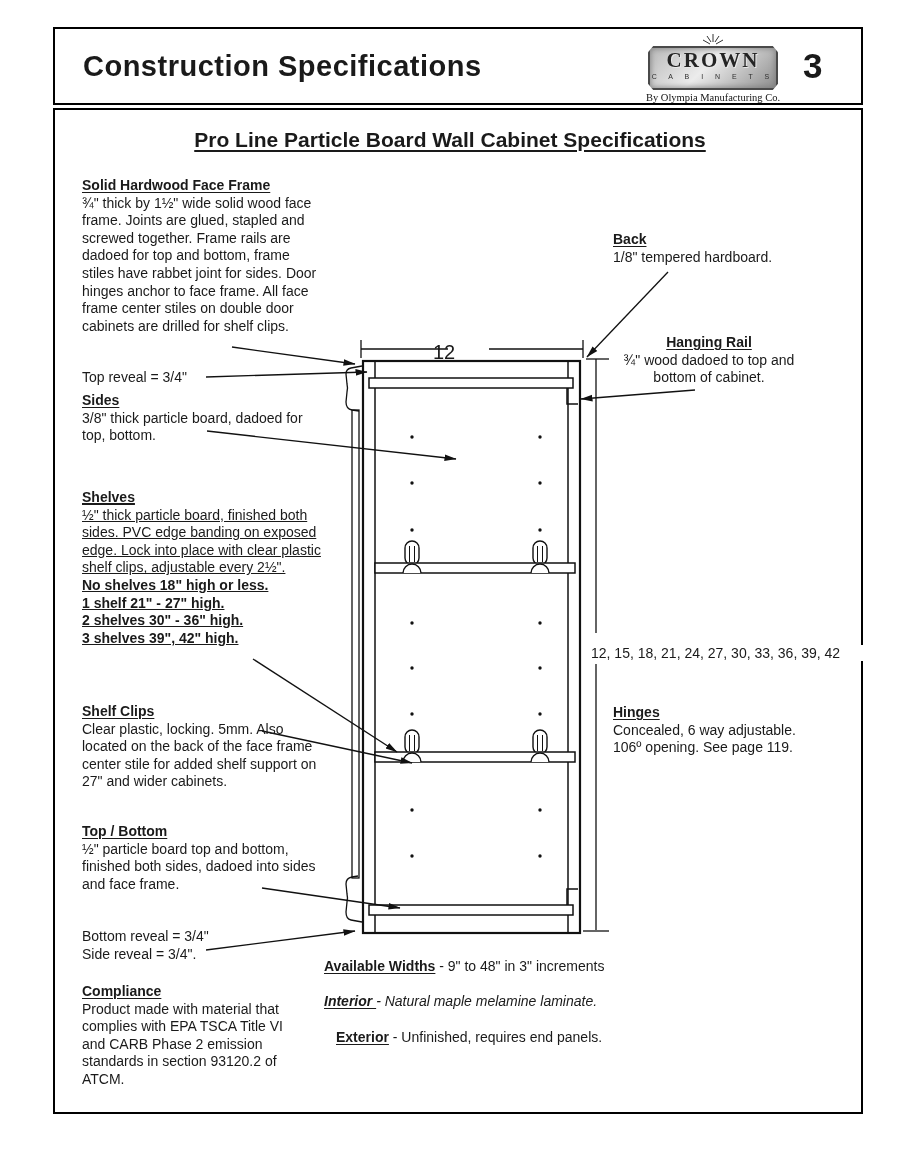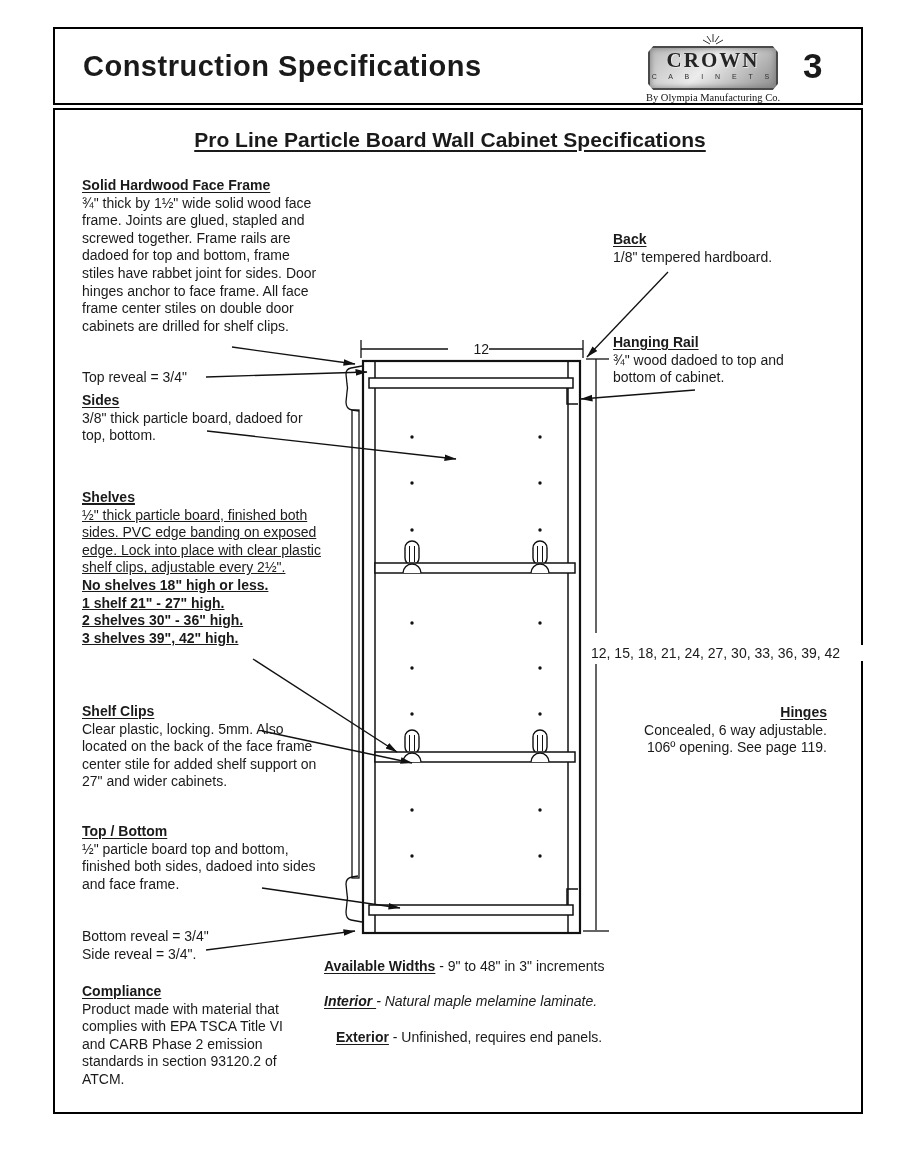--- a/index.html
+++ b/index.html
@@ -148,21 +148,21 @@
       <line x1="207" y1="431" x2="456" y2="459" marker-end="url(#arr)"></line>
       <line x1="253" y1="659" x2="397" y2="752" marker-end="url(#arr)"></line>
       <line x1="262" y1="731" x2="412" y2="763" marker-end="url(#arr)"></line>
       <line x1="262" y1="888" x2="400" y2="908" marker-end="url(#arr)"></line>
       <line x1="206" y1="950" x2="355" y2="931" marker-end="url(#arr)"></line>
       <line x1="668" y1="272" x2="587" y2="357" marker-end="url(#arr)"></line>
       <line x1="695" y1="390" x2="581" y2="399" marker-end="url(#arr)"></line>
     </g>
   </svg>
 
-  <div class="abs" style="left:448px;top:341px;width:41px;text-align:right;font-size:14px;">12</div>
+  <div class="abs" style="left:433px;top:341px;width:41px;text-align:left;font-size:20px;">12</div>
   <div class="abs" style="left:591px;top:645px;width:280px;font-size:14px;background:#fff;">12, 15, 18, 21, 24, 27, 30, 33, 36, 39, 42</div>
 
   <div class="abs blk" style="left:82px;top:177px;width:240px;">
     <div class="h">Solid Hardwood Face Frame</div>
     <div>¾" thick by 1½" wide solid wood face frame. Joints are glued, stapled and screwed together. Frame rails are dadoed for top and bottom, frame stiles have rabbet joint for sides. Door hinges anchor to face frame. All face frame center stiles on double door cabinets are drilled for shelf clips.</div>
   </div>
 
   <div class="abs blk" style="left:82px;top:369px;width:240px;">Top reveal = 3/4"</div>
 
   <div class="abs blk" style="left:82px;top:392px;width:246px;">
@@ -197,26 +197,26 @@
   <div class="abs blk" style="left:82px;top:983px;width:218px;">
     <div class="h">Compliance</div>
     <div>Product made with material that complies with EPA TSCA Title VI and CARB Phase 2 emission standards in section 93120.2 of ATCM.</div>
   </div>
 
   <div class="abs blk" style="left:613px;top:231px;width:210px;">
     <div class="h">Back</div>
     <div>1/8" tempered hardboard.</div>
   </div>
 
-  <div class="abs blk" style="left:613px;top:334px;width:192px;">
+  <div class="abs blk" style="left:613px;top:334px;width:192px;text-align:center;">
     <div class="h">Hanging Rail</div>
     <div>¾" wood dadoed to top and bottom of cabinet.</div>
   </div>
 
-  <div class="abs blk" style="left:613px;top:704px;width:214px;text-align:right;">
+  <div class="abs blk" style="left:613px;top:704px;width:214px;">
     <div class="h">Hinges</div>
     <div>Concealed, 6 way adjustable. 106º opening. See page 119.</div>
   </div>
 
   <div class="abs inline-spec" style="left:324px;top:958px;">
     <span class="h">Available Widths</span><span> - 9" to 48" in 3" increments</span>
   </div>
   <div class="abs inline-spec" style="left:324px;top:993px;font-style:italic;">
     <span class="h">Interior </span><span>- Natural maple melamine laminate.</span>
   </div>

